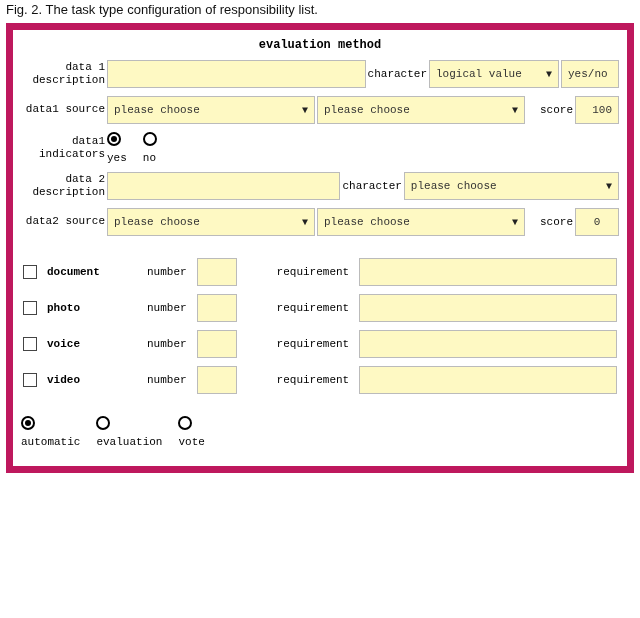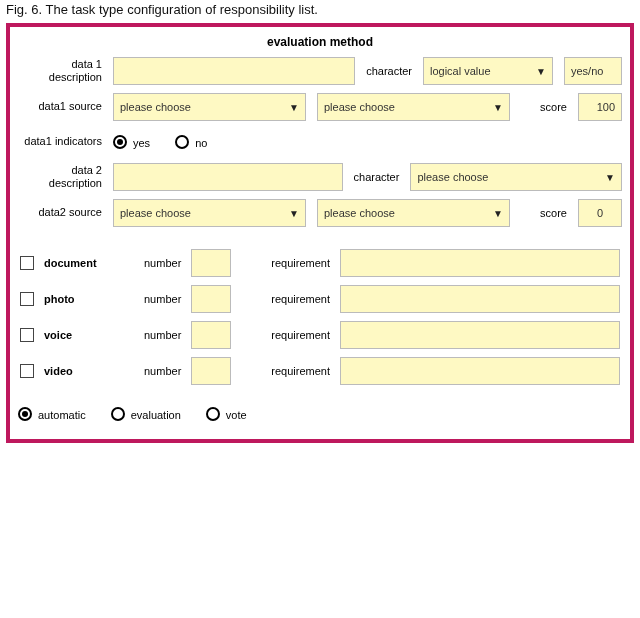--- a/index.html
+++ b/index.html
@@ -12,35 +12,36 @@
     background: #fff;
   }
   .caption {
     padding: 2px 6px 4px 6px;
     font-size: 13px;
     color: #111;
     white-space: nowrap;
     overflow: hidden;
   }
   .panel {
-    border: 4px solid #be185d;
+    border: 7px solid #be185d;
     margin: 2px 6px 6px 6px;
     padding: 8px 8px 10px 8px;
+    font-family: Liberation Mono, monospace;
   }
   .panel-title {
     text-align: center;
     font-weight: bold;
     font-size: 12px;
     margin-bottom: 8px;
   }
   .row {
     display: flex;
     align-items: center;
     margin: 8px 0;
-    gap: 11px;
+    gap: 2px;
   }
   .lbl {
     width: 84px;
     text-align: right;
     font-size: 11px;
     line-height: 1.2;
     flex-shrink: 0;
   }
   .lbl.multi { min-height: 26px; display:flex; align-items:center; justify-content:flex-end;}
   .lbl-inline {
@@ -80,36 +81,36 @@
     content: "";
     width: 6px; height: 6px;
     background: #000;
     border-radius: 50%;
   }
   .checkbox {
     width: 14px; height: 14px;
     border: 1.5px solid #444;
     flex-shrink: 0;
   }
-  .radio-group { display:flex; align-items:flex-end; gap:6px; }
+  .radio-group { display:flex; align-items:flex-start; gap:6px;flex-direction:column; }
   .radio-lbl { font-size: 11px; margin-right: 14px;}
   .mat-row {
     display:flex;
     align-items:center;
     gap:10px;
     margin: 8px 2px;
   }
   .mat-type { width: 60px; font-size:11px; font-weight:bold;}
   .mat-sub  { font-size:11px;padding-left:30px; }
   .grow { flex: 1; }
 </style>
 </head>
 <body>
 
-<div class="caption">Fig. 6. The task type configuration of responsibility list.</div>
+<div class="caption">Fig. 2. The task type configuration of responsibility list.</div>
 
 <div class="panel">
   <div class="panel-title">evaluation method</div>
 
   <div class="row">
     <div class="lbl multi">data 1 description</div>
     <div class="field grow" style="flex:1.2"></div>
     <div class="lbl-inline">character</div>
     <div class="field" style="width:130px">
       <span>logical value</span>

